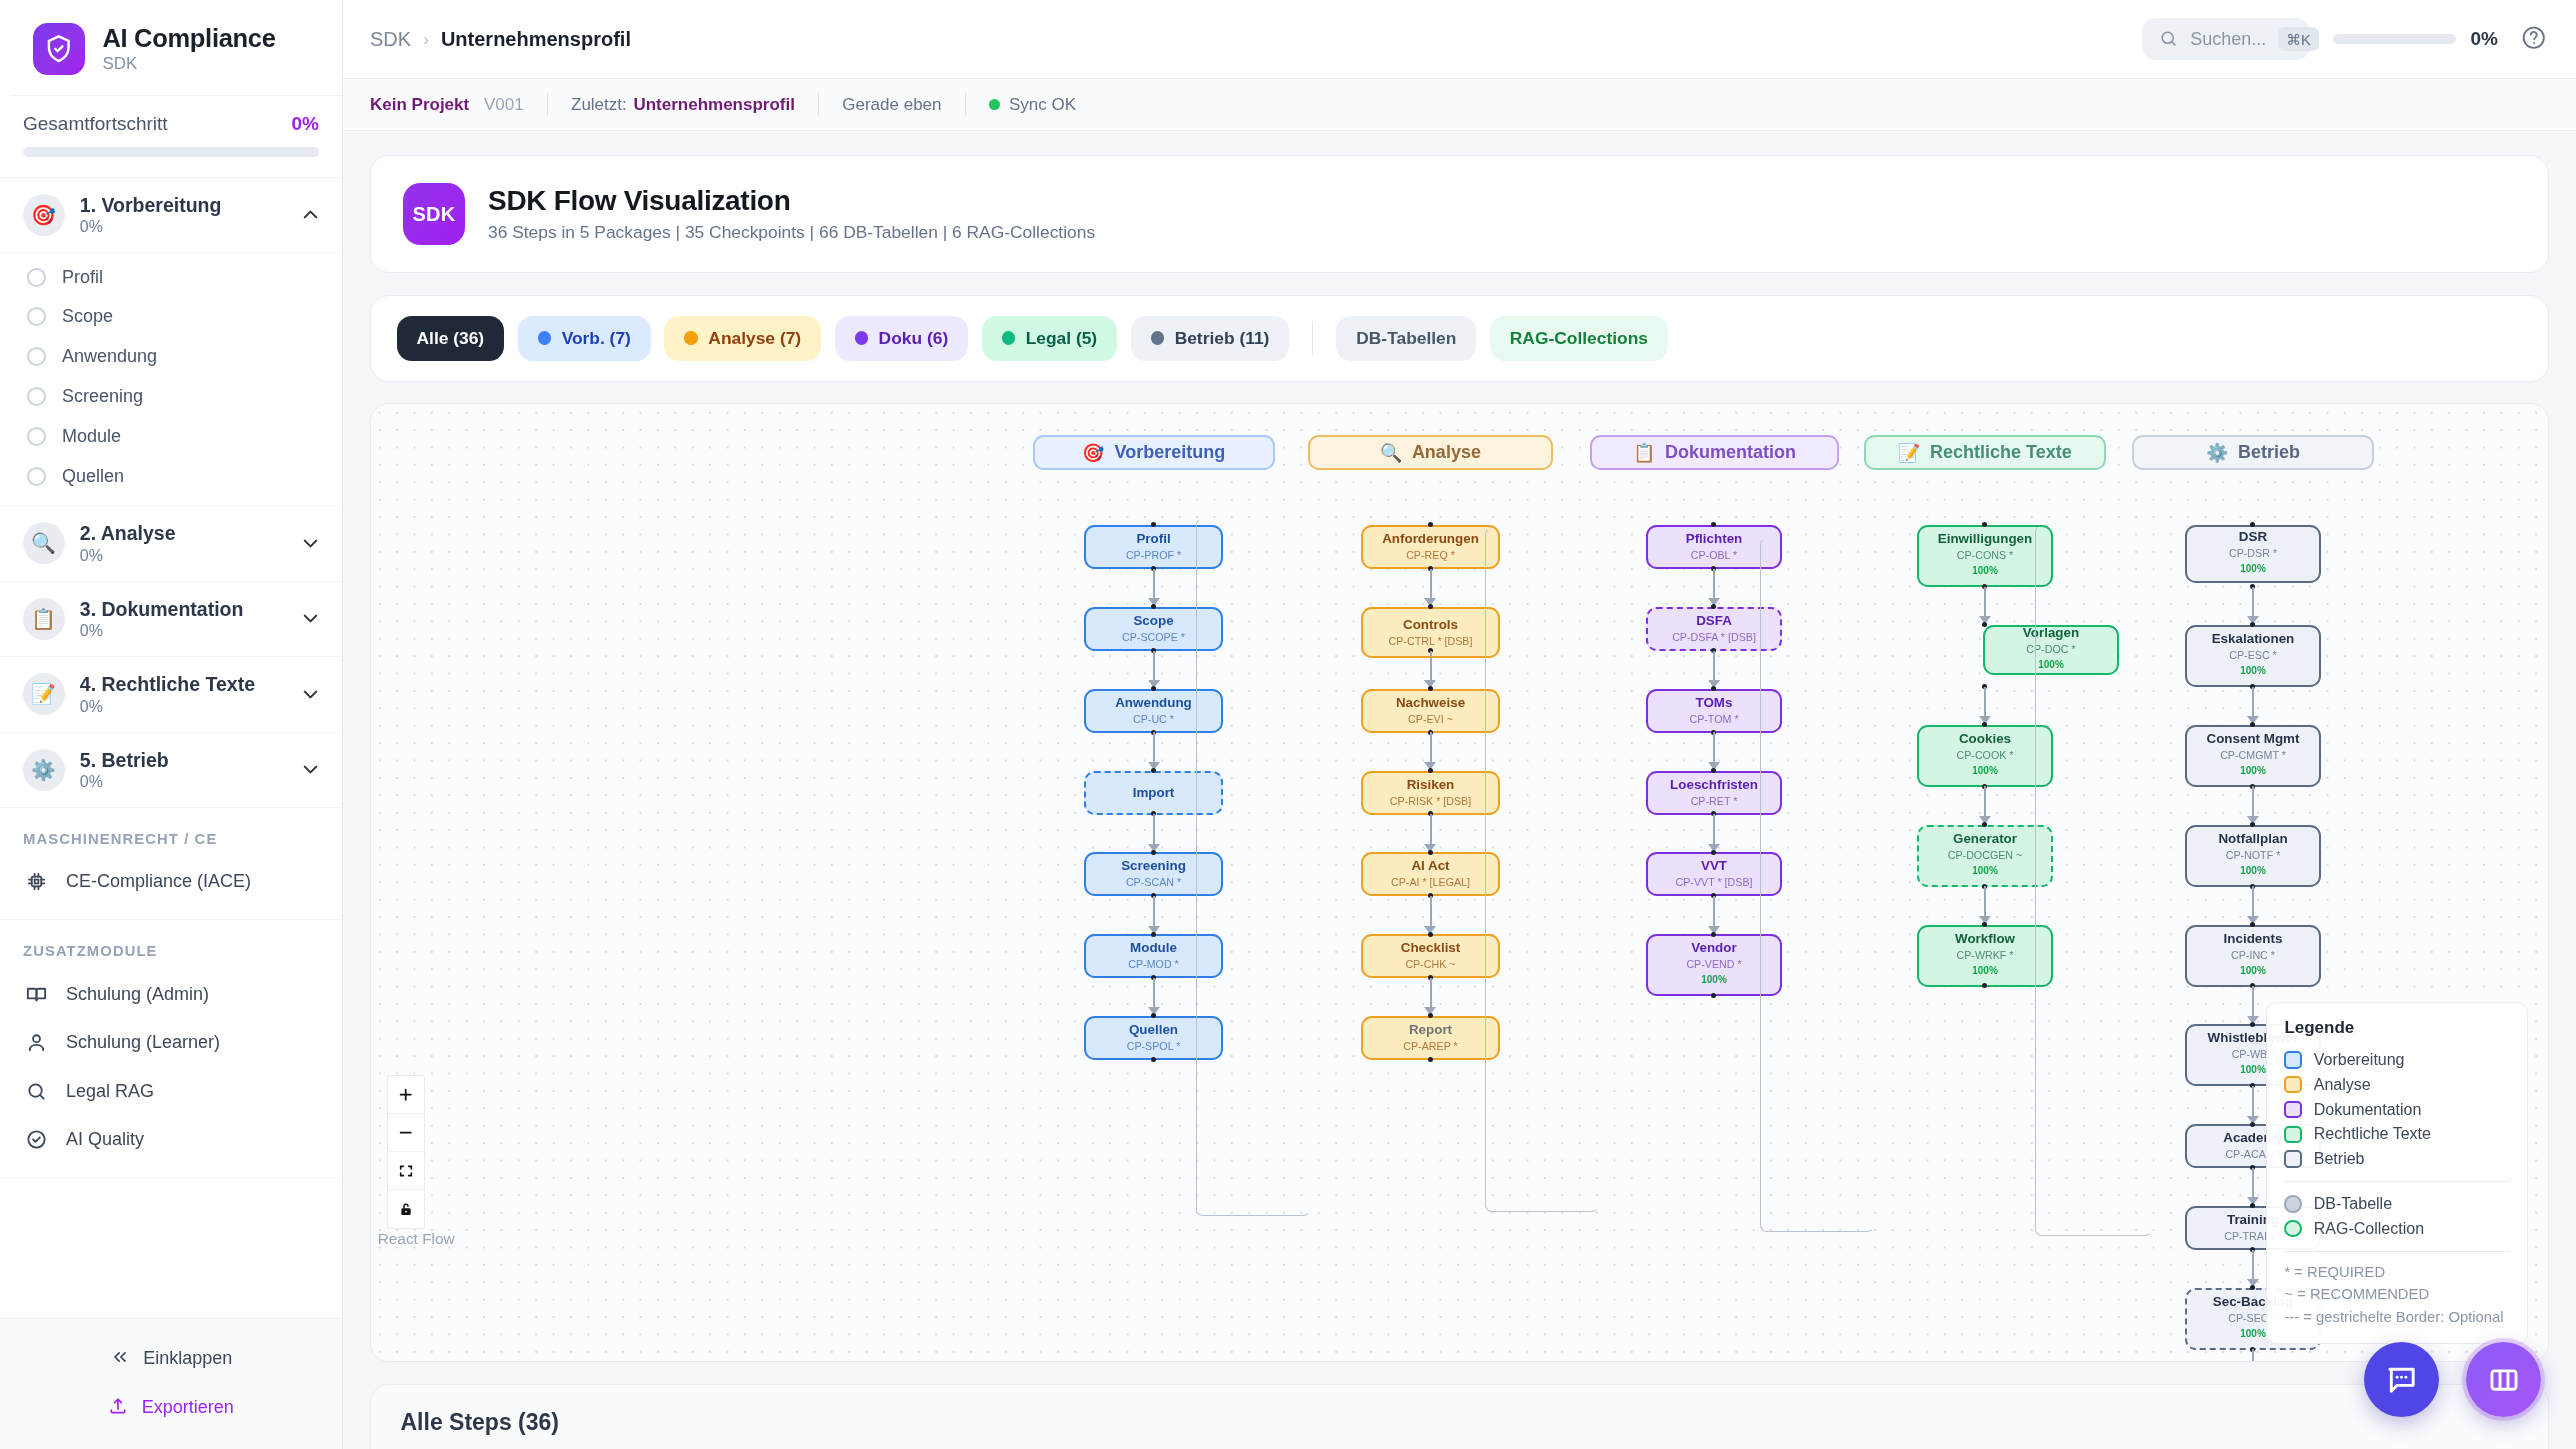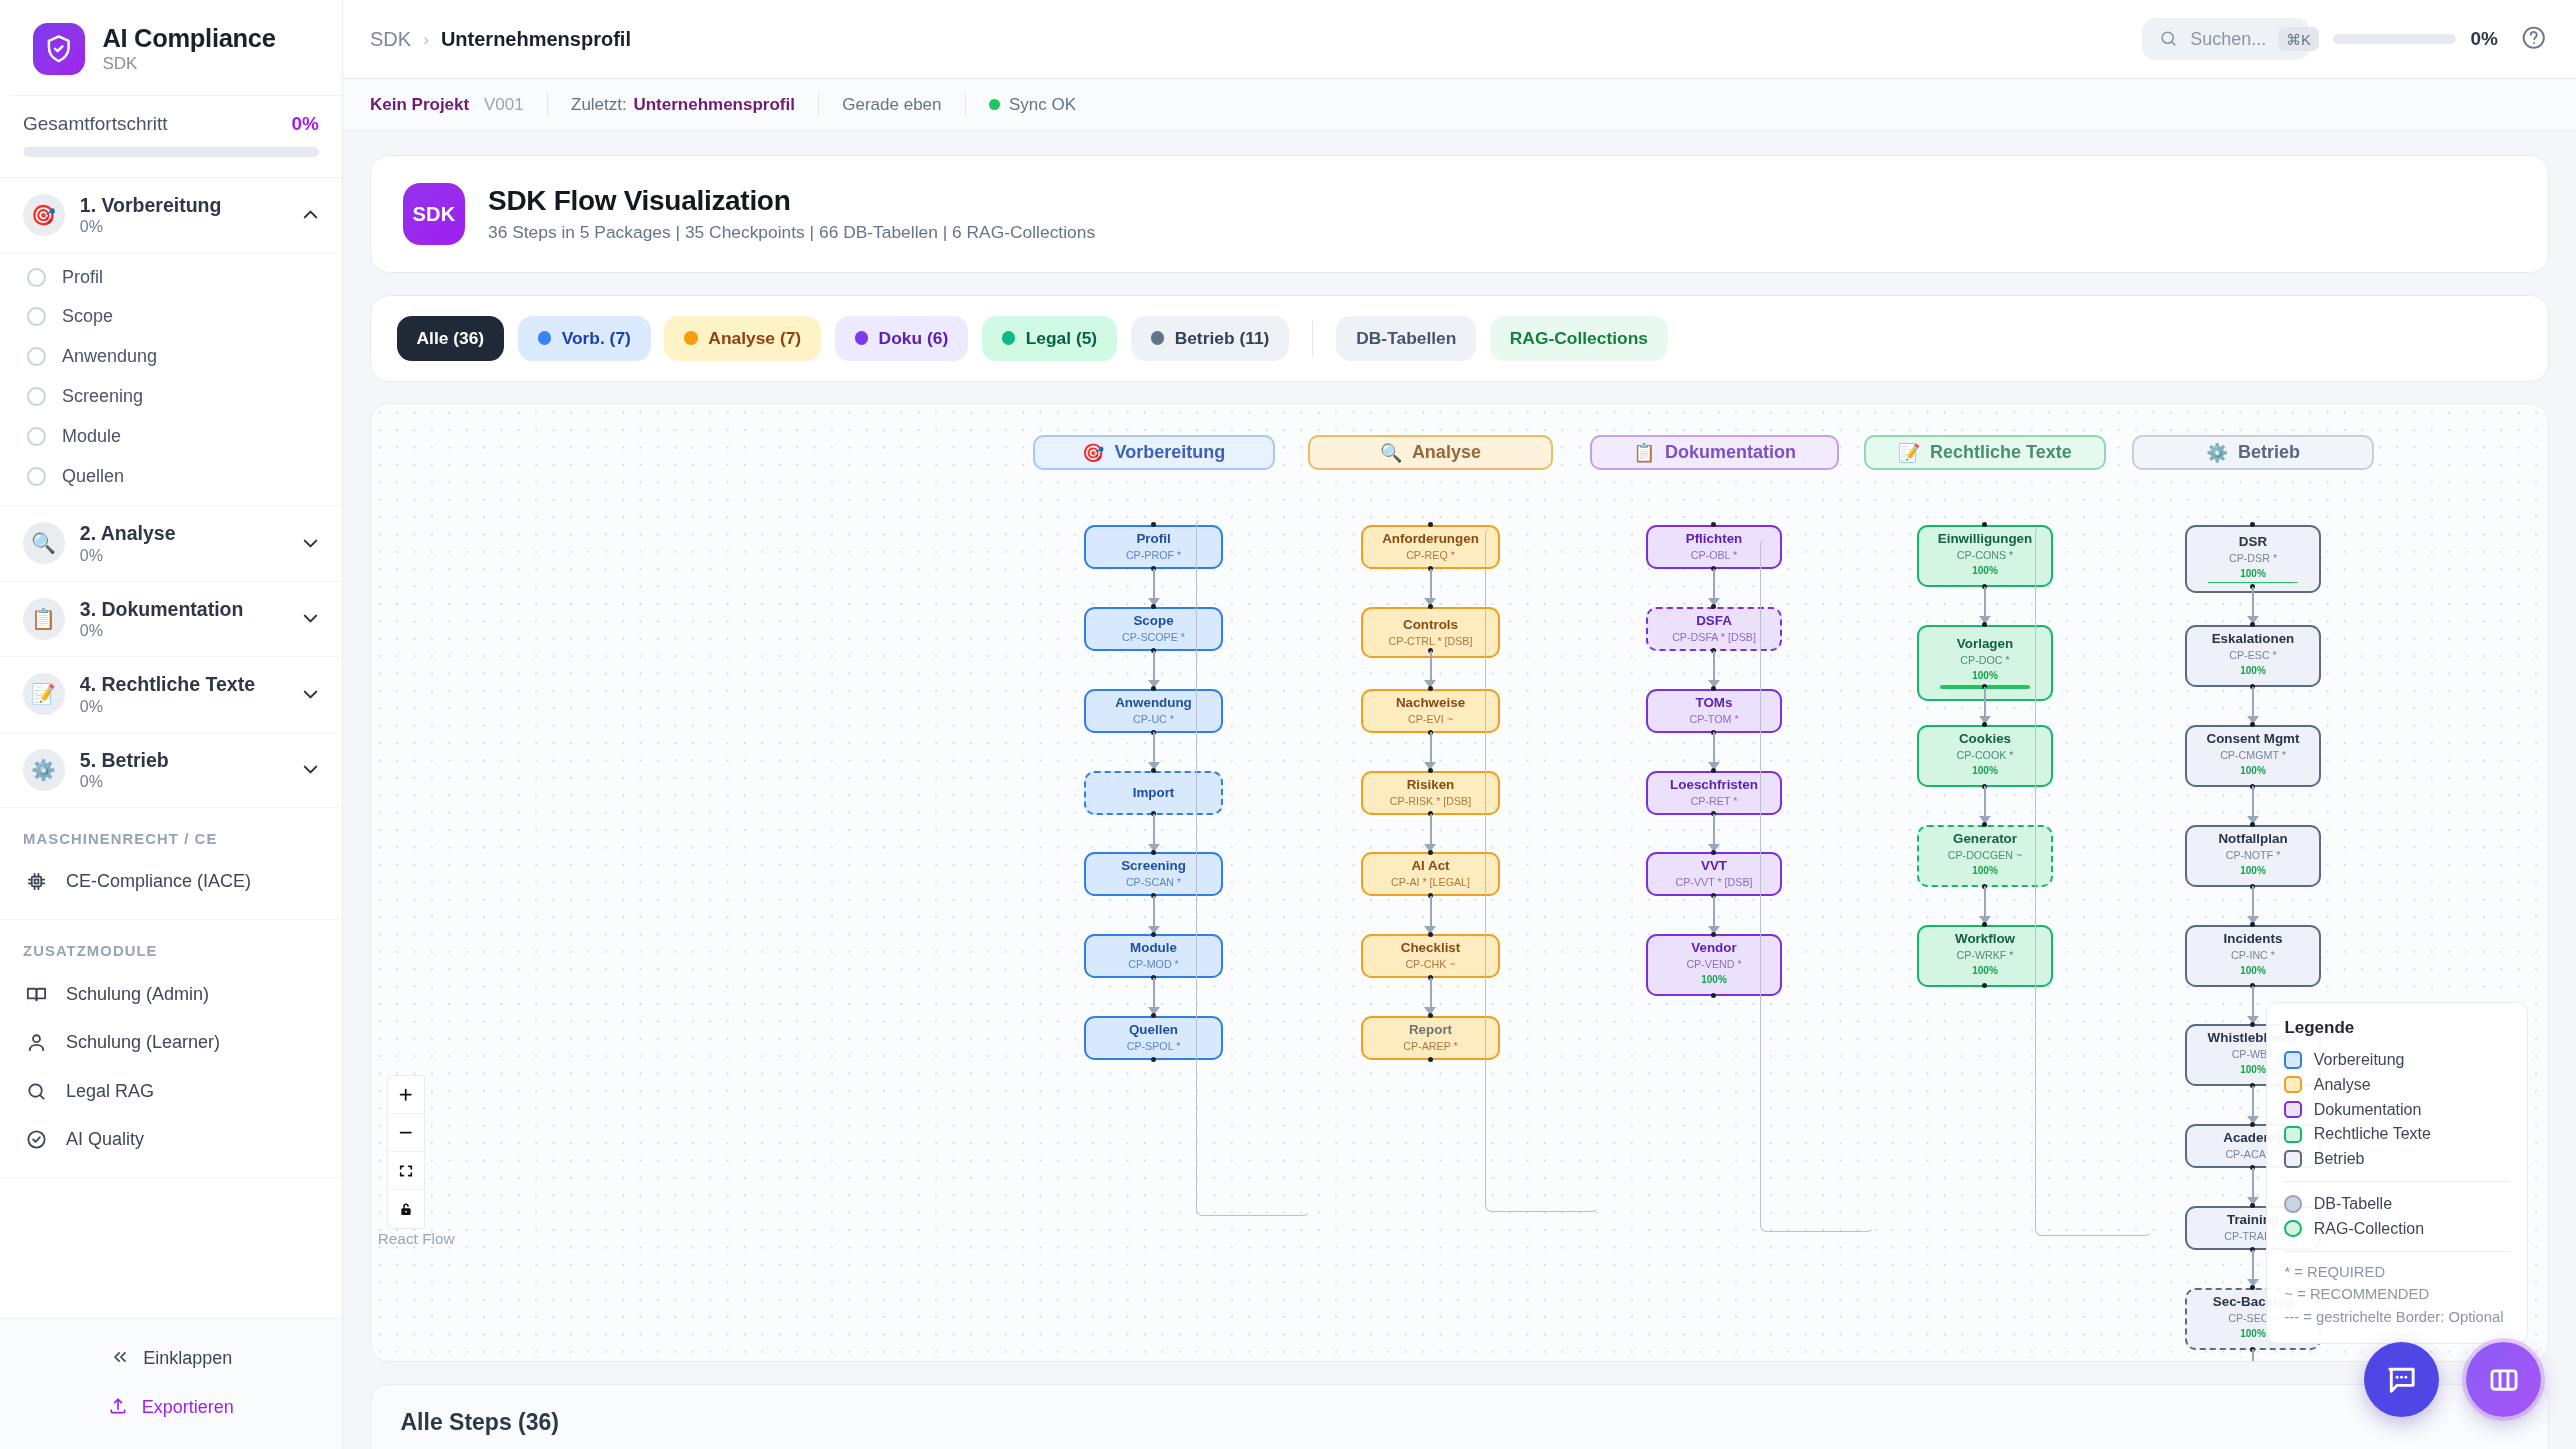--- a/index.html
+++ b/index.html
@@ -653,21 +653,21 @@
             <div class="node" style="left: 1546px; top: 121px; width: 136px; height: 62px; background: rgb(212, 245, 227); border-color: rgb(20, 184, 102);">
               <span class="nt" style="color:#14613e">Einwilligungen</span>
               <span class="nc" style="color:#4e8d72">CP-CONS *</span>
               <span class="np">100%</span>
               <span class="nbar"></span>
             </div>
             <div class="port" style="left: 1611px; top: 118px;"></div>
             <div class="port" style="left: 1611px; top: 180px;"></div>
             <div class="edge edge-v" style="left: 1613px; top: 183px; height: 30px;"></div>
             <div class="arrow" style="left: 1608px; top: 212px;"></div>
-            <div class="node" style="left: 1546px; top: 221px; width: 136px; height: 76px; background: rgb(212, 245, 227); border-color: rgb(20, 184, 102);">
+            <div class="node" style="left: 1612px; top: 221px; width: 136px; height: 50px; background: rgb(212, 245, 227); border-color: rgb(20, 184, 102);">
               <span class="nt" style="color:#14613e">Vorlagen</span>
               <span class="nc" style="color:#4e8d72">CP-DOC *</span>
               <span class="np">100%</span>
               <span class="nbar"></span>
             </div>
             <div class="port" style="left: 1611px; top: 218px;"></div>
             <div class="port" style="left: 1611px; top: 280px;"></div>
             <div class="edge edge-v" style="left: 1613px; top: 283px; height: 30px;"></div>
             <div class="arrow" style="left: 1608px; top: 312px;"></div>
             <div class="node" style="left: 1546px; top: 321px; width: 136px; height: 62px; background: rgb(212, 245, 227); border-color: rgb(20, 184, 102);">
@@ -691,21 +691,21 @@
             <div class="edge edge-v" style="left: 1613px; top: 482px; height: 30px;"></div>
             <div class="arrow" style="left: 1608px; top: 512px;"></div>
             <div class="node" style="left: 1546px; top: 521px; width: 136px; height: 62px; background: rgb(212, 245, 227); border-color: rgb(20, 184, 102);">
               <span class="nt" style="color:#14613e">Workflow</span>
               <span class="nc" style="color:#4e8d72">CP-WRKF *</span>
               <span class="np">100%</span>
               <span class="nbar"></span>
             </div>
             <div class="port" style="left: 1611px; top: 518px;"></div>
             <div class="port" style="left: 1611px; top: 579px;"></div>
-            <div class="node" style="left: 1814px; top: 121px; width: 136px; height: 68px; background: rgb(238, 242, 248); border-color: rgb(92, 107, 133);">
+            <div class="node" style="left: 1814px; top: 121px; width: 136px; height: 58px; background: rgb(238, 242, 248); border-color: rgb(92, 107, 133);">
               <span class="nt" style="color:#28324a">DSR</span>
               <span class="nc" style="color:#78849b">CP-DSR *</span>
               <span class="np">100%</span>
               <span class="nbar"></span>
             </div>
             <div class="port" style="left: 1879px; top: 118px;"></div>
             <div class="port" style="left: 1879px; top: 180px;"></div>
             <div class="edge edge-v" style="left: 1881px; top: 183px; height: 30px;"></div>
             <div class="arrow" style="left: 1876px; top: 212px;"></div>
             <div class="node" style="left: 1814px; top: 221px; width: 136px; height: 62px; background: rgb(238, 242, 248); border-color: rgb(92, 107, 133);">

